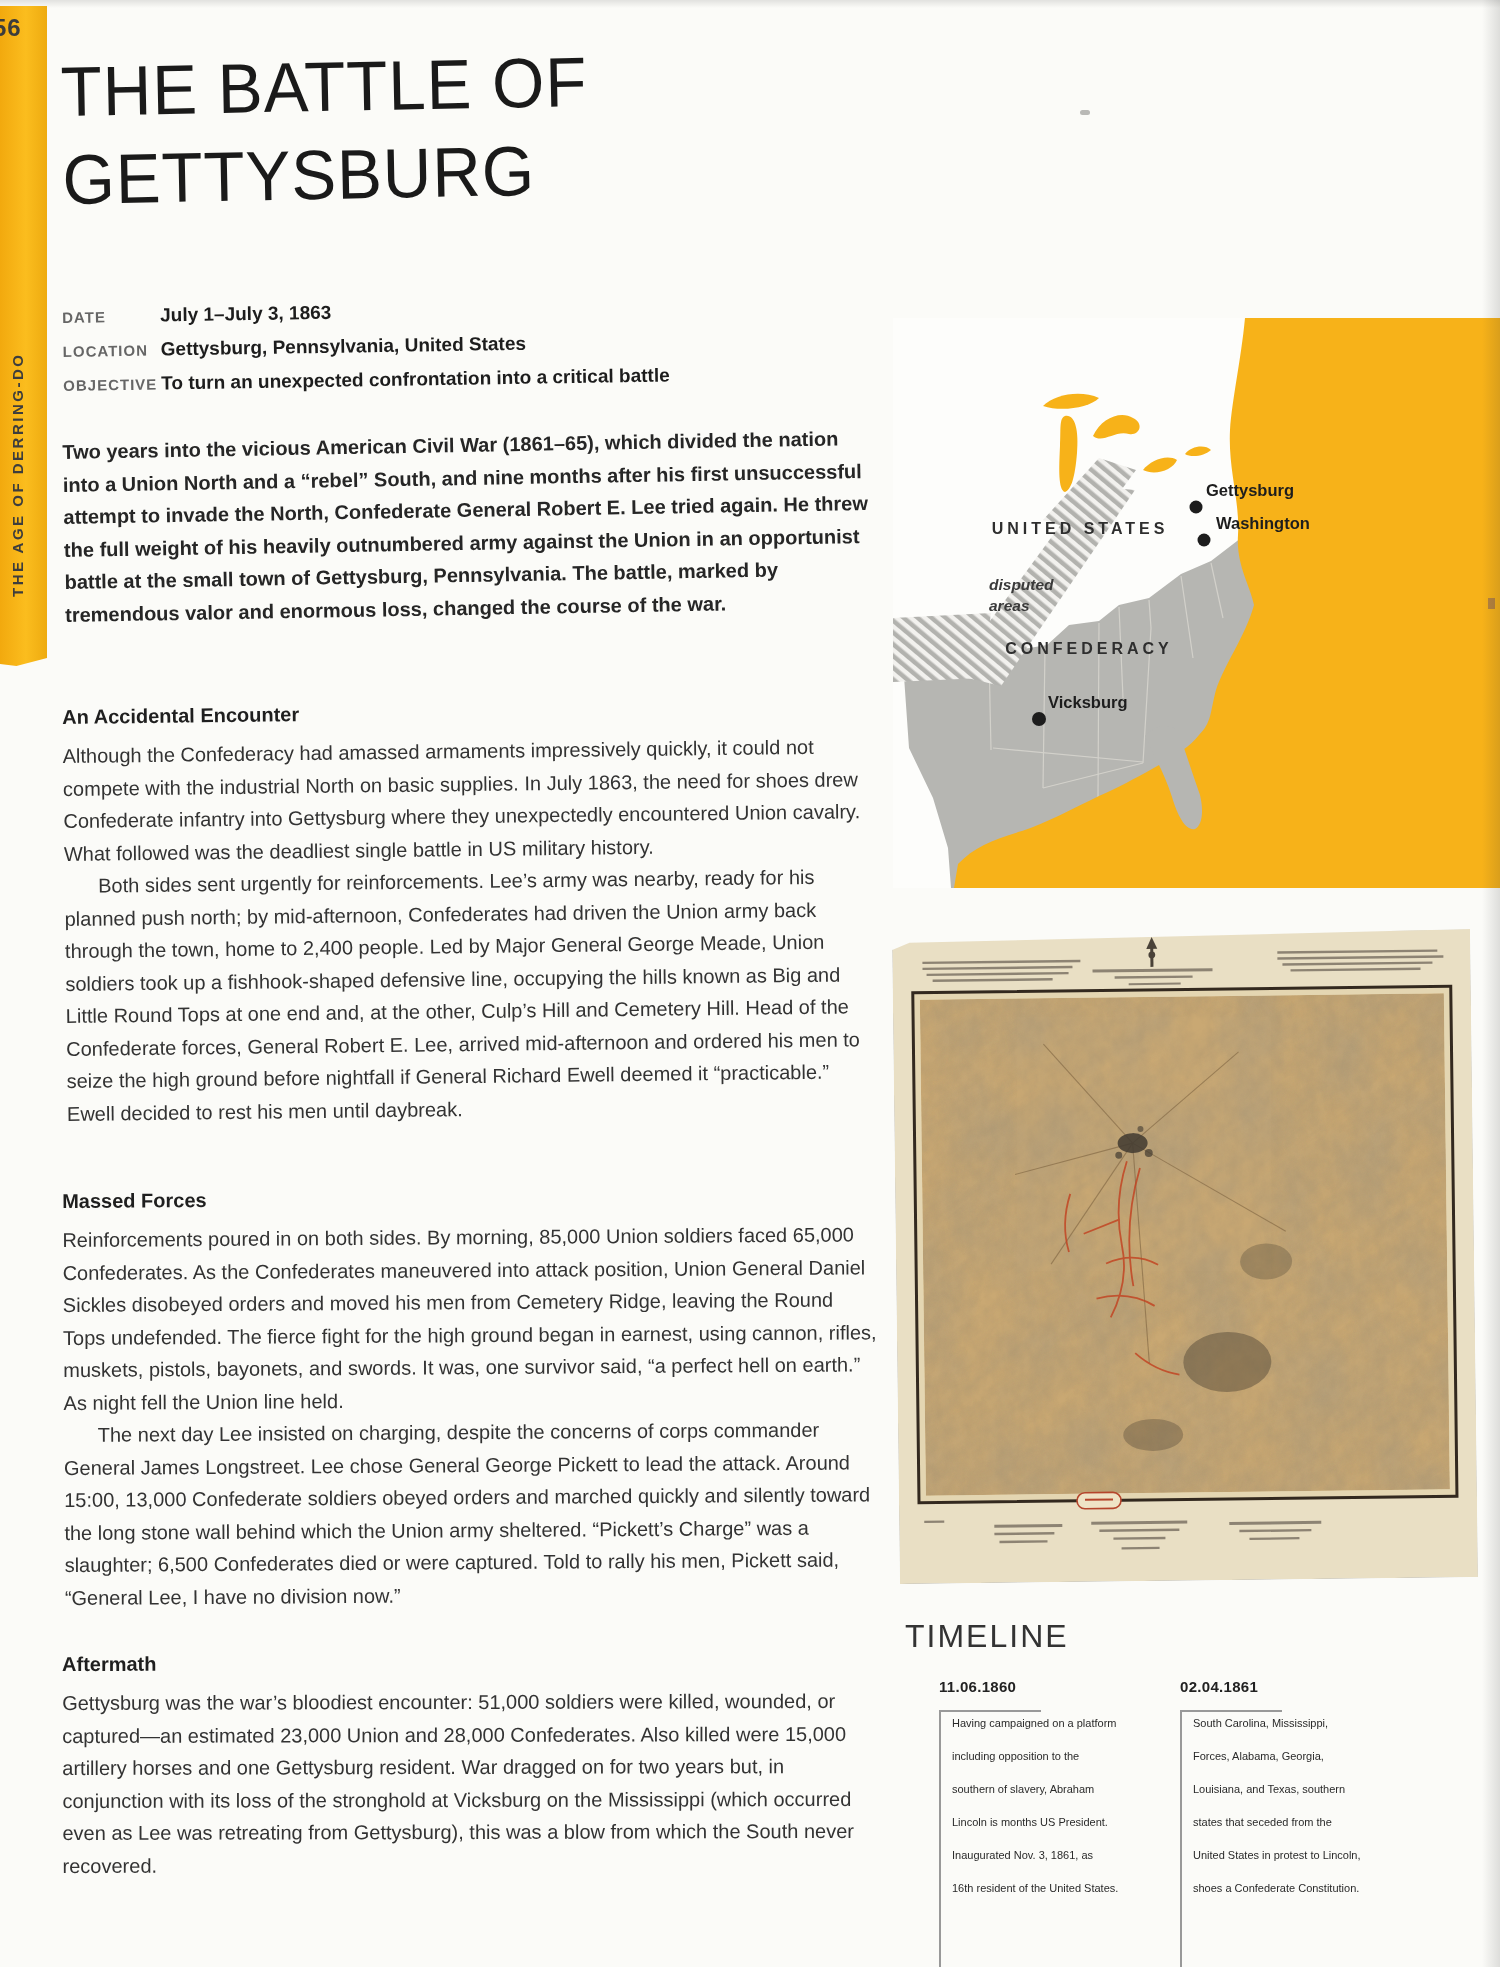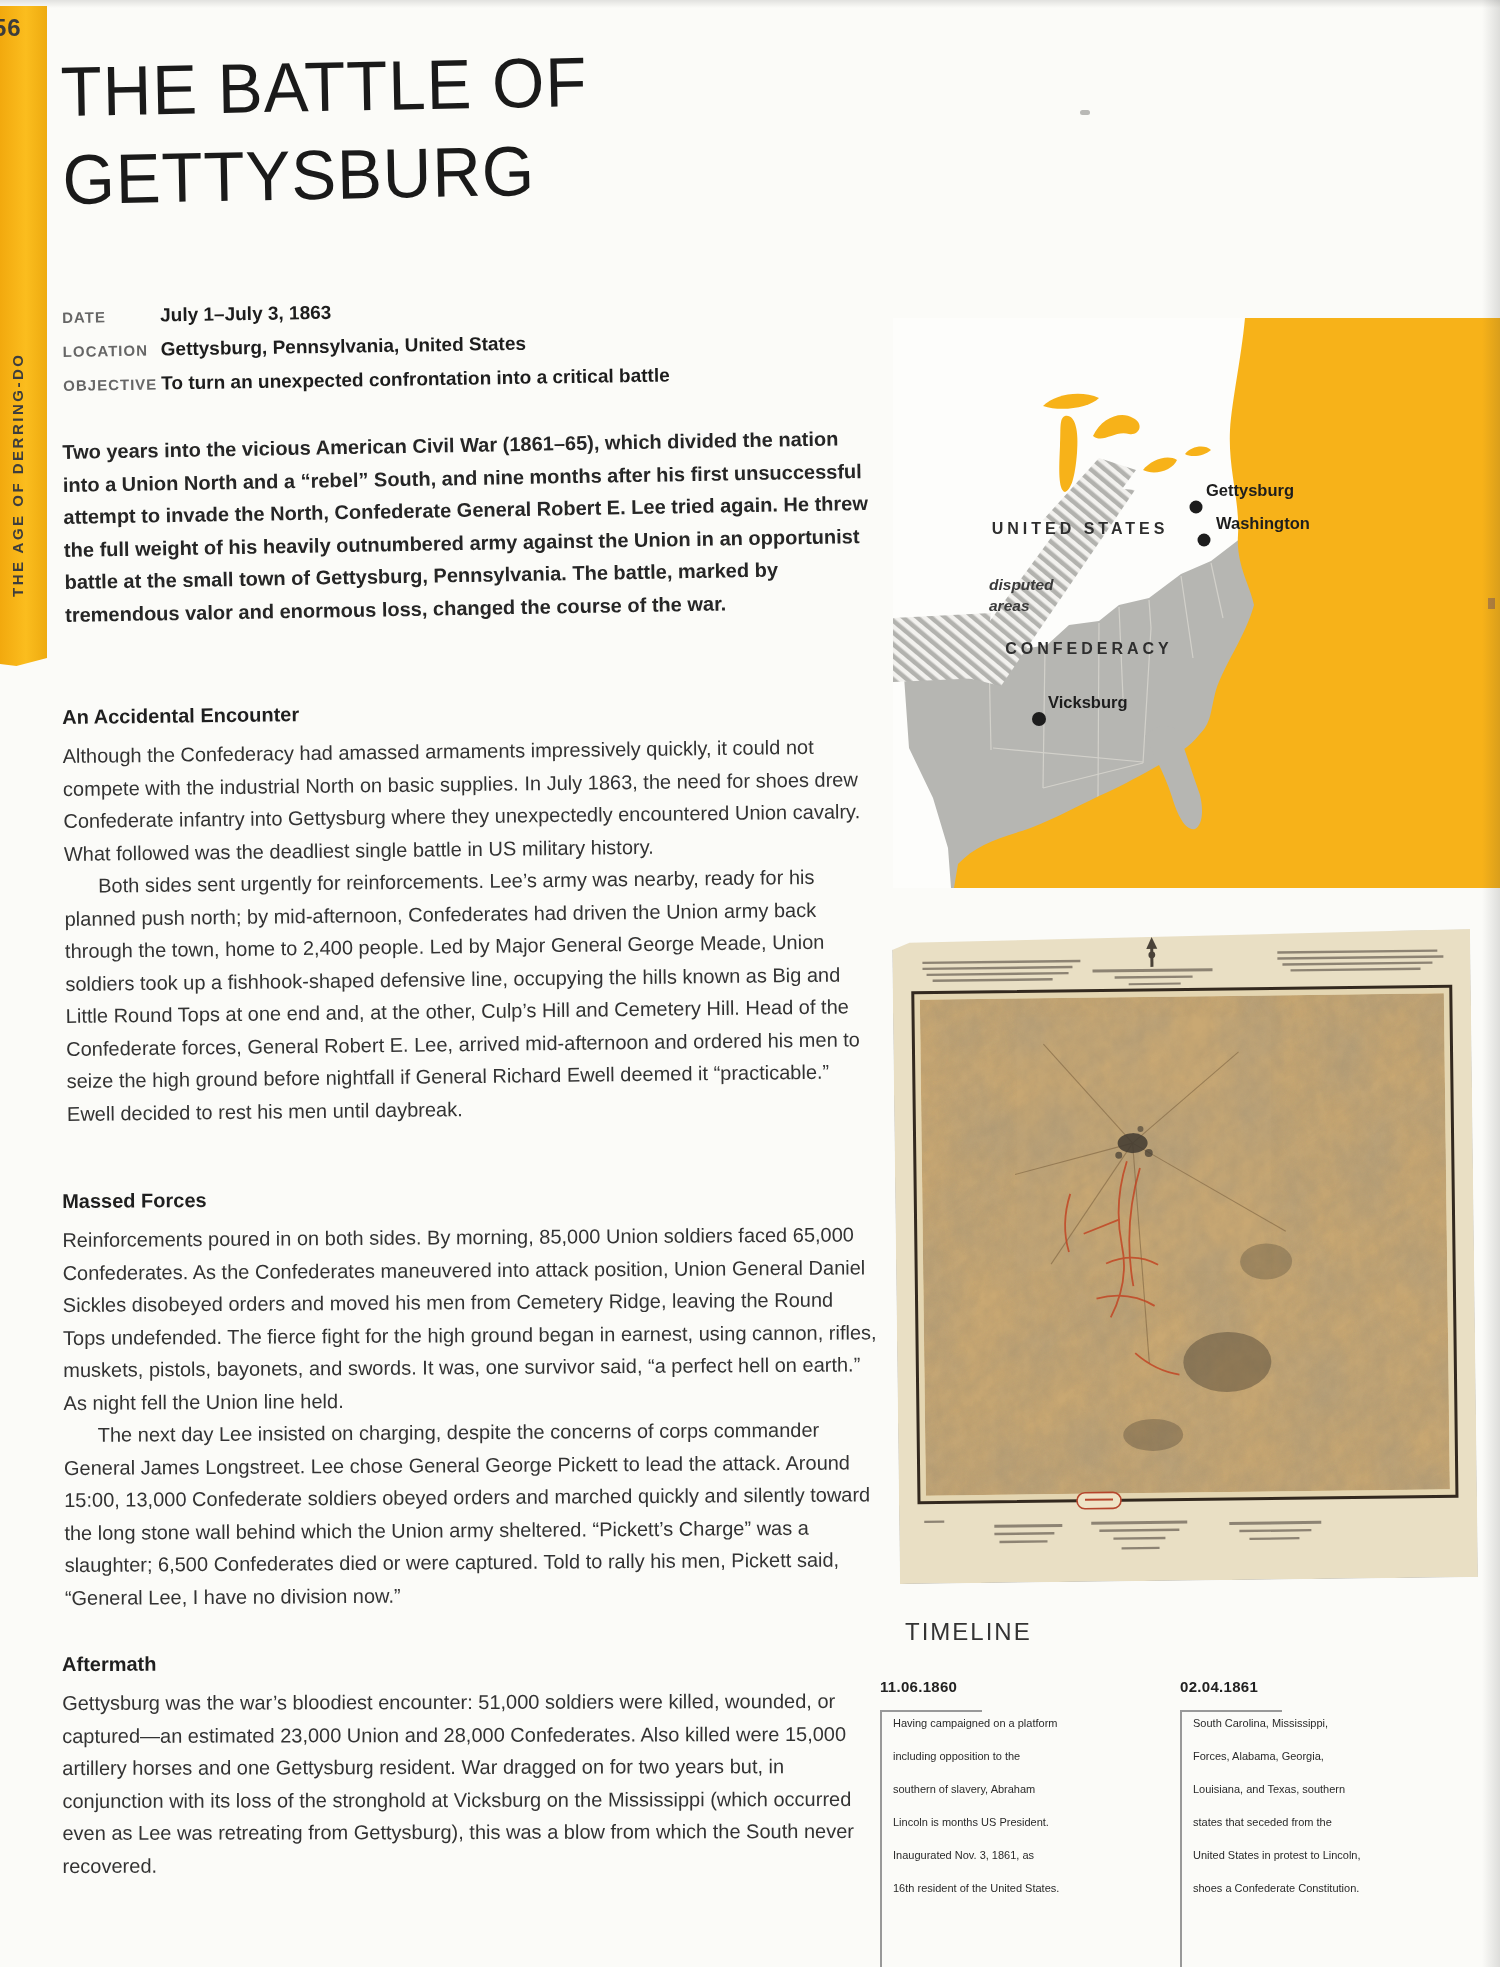--- a/index.html
+++ b/index.html
@@ -55,24 +55,24 @@
   .old-map{
     position:absolute;left:900px;top:936px;width:578px;height:648px;
     background:#e9dfc4;transform:rotate(-0.7deg);transform-origin:left bottom;
     box-shadow:-3px 4px 9px rgba(0,0,0,.28), 2px 2px 5px rgba(0,0,0,.18);
     clip-path:polygon(0 14px,3% 7px,100% 0,100% 100%,0 100%);
   }
   .old-map svg{position:absolute;left:0;top:0;}
   
   .timeline-heading{
     position:absolute;left:905px;top:1618px;
-    font-size:24px;font-weight:400;letter-spacing:2px;color:#333;
+    font-size:32px;font-weight:400;letter-spacing:2px;color:#333;
   }
   .tl-entry{position:absolute;top:1678px;}
-  .tl-entry.e0{left:880px;width:285px;}
+  .tl-entry.e0{left:939px;width:285px;}
   .tl-entry.e1{left:1180px;width:292px;}
   .tl-date{font-size:15px;font-weight:700;color:#222;letter-spacing:.3px;margin-bottom:10px;}
   .tl-rule{position:absolute;top:32px;left:0;width:102px;height:2px;background:#999;}
   .tl-vline{position:absolute;top:32px;left:0;width:2px;height:260px;background:#999;}
   .tl-lines{margin-top:12px;padding-left:13px;}
   .tl-line{font-size:11px;line-height:33px;color:#2a2a2a;white-space:nowrap;}
   .e1 .tl-lines{overflow:hidden;width:300px;}
   
   .edge-shade{position:absolute;right:0;top:0;width:18px;height:100%;
     background:linear-gradient(to right,rgba(0,0,0,0),rgba(40,40,40,.14));}

